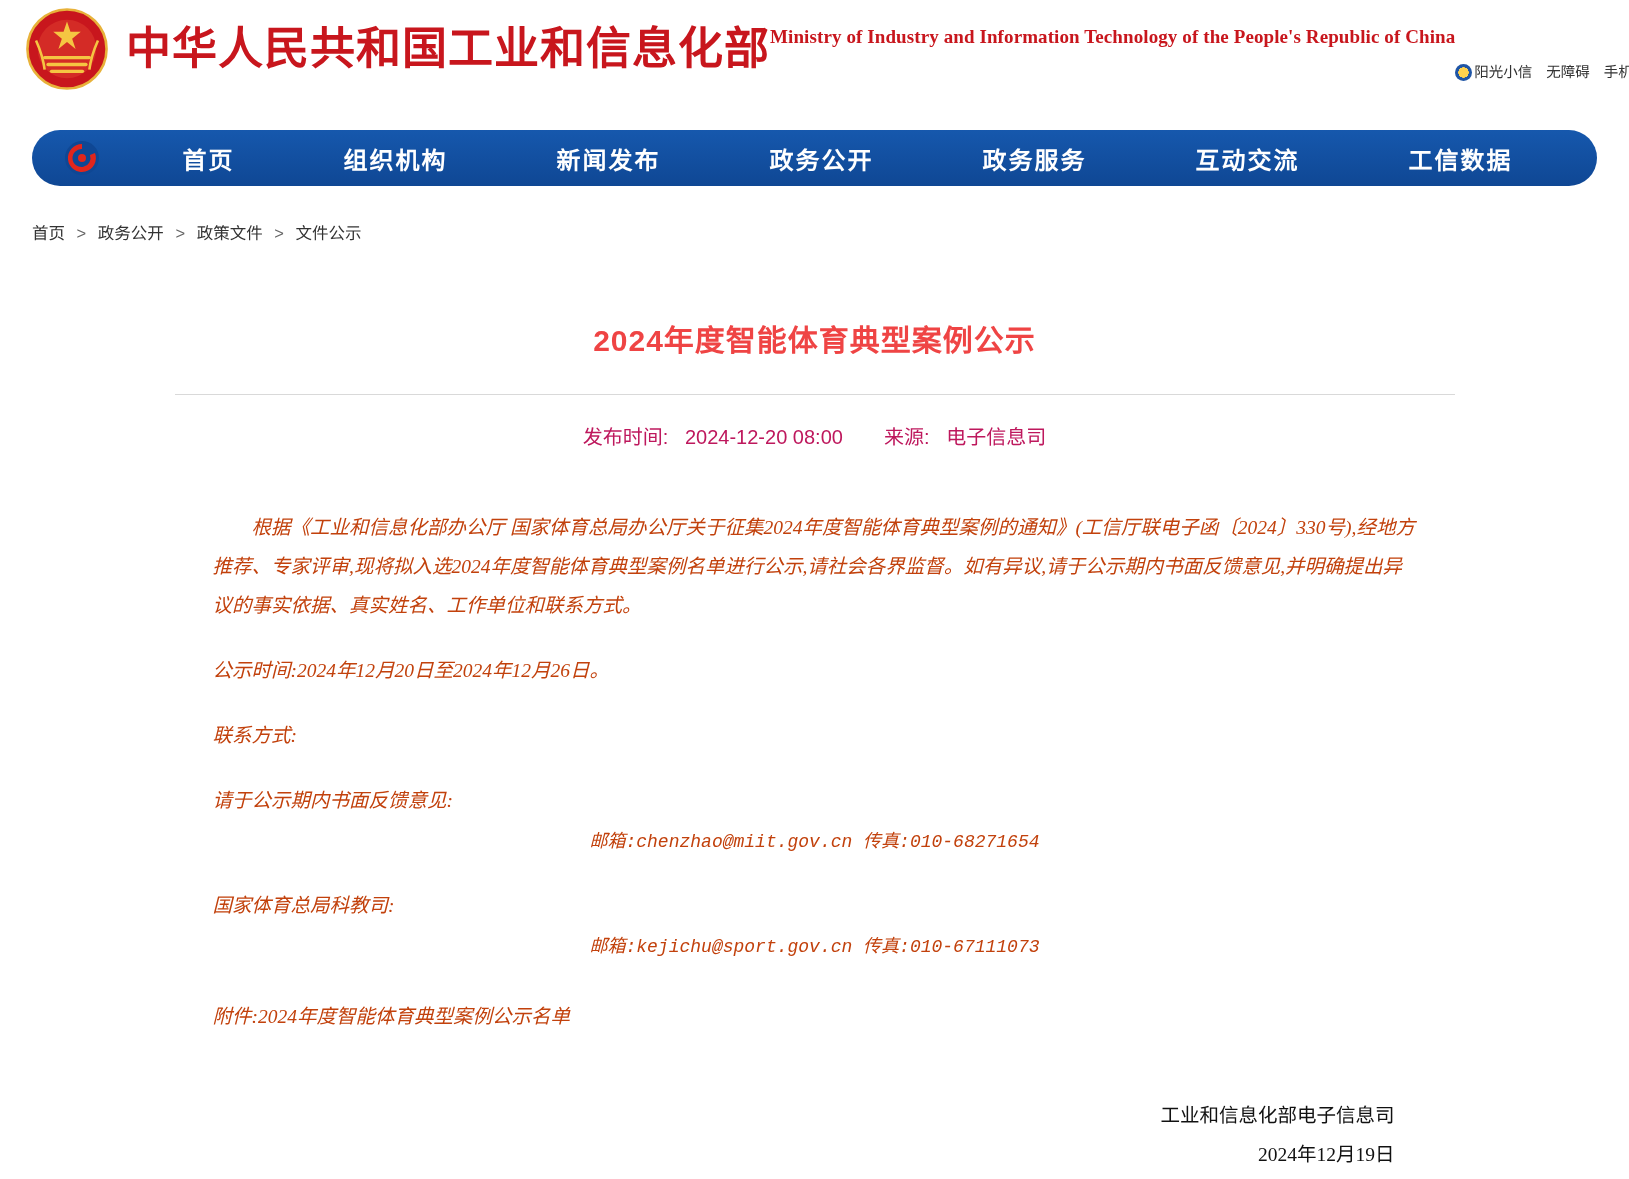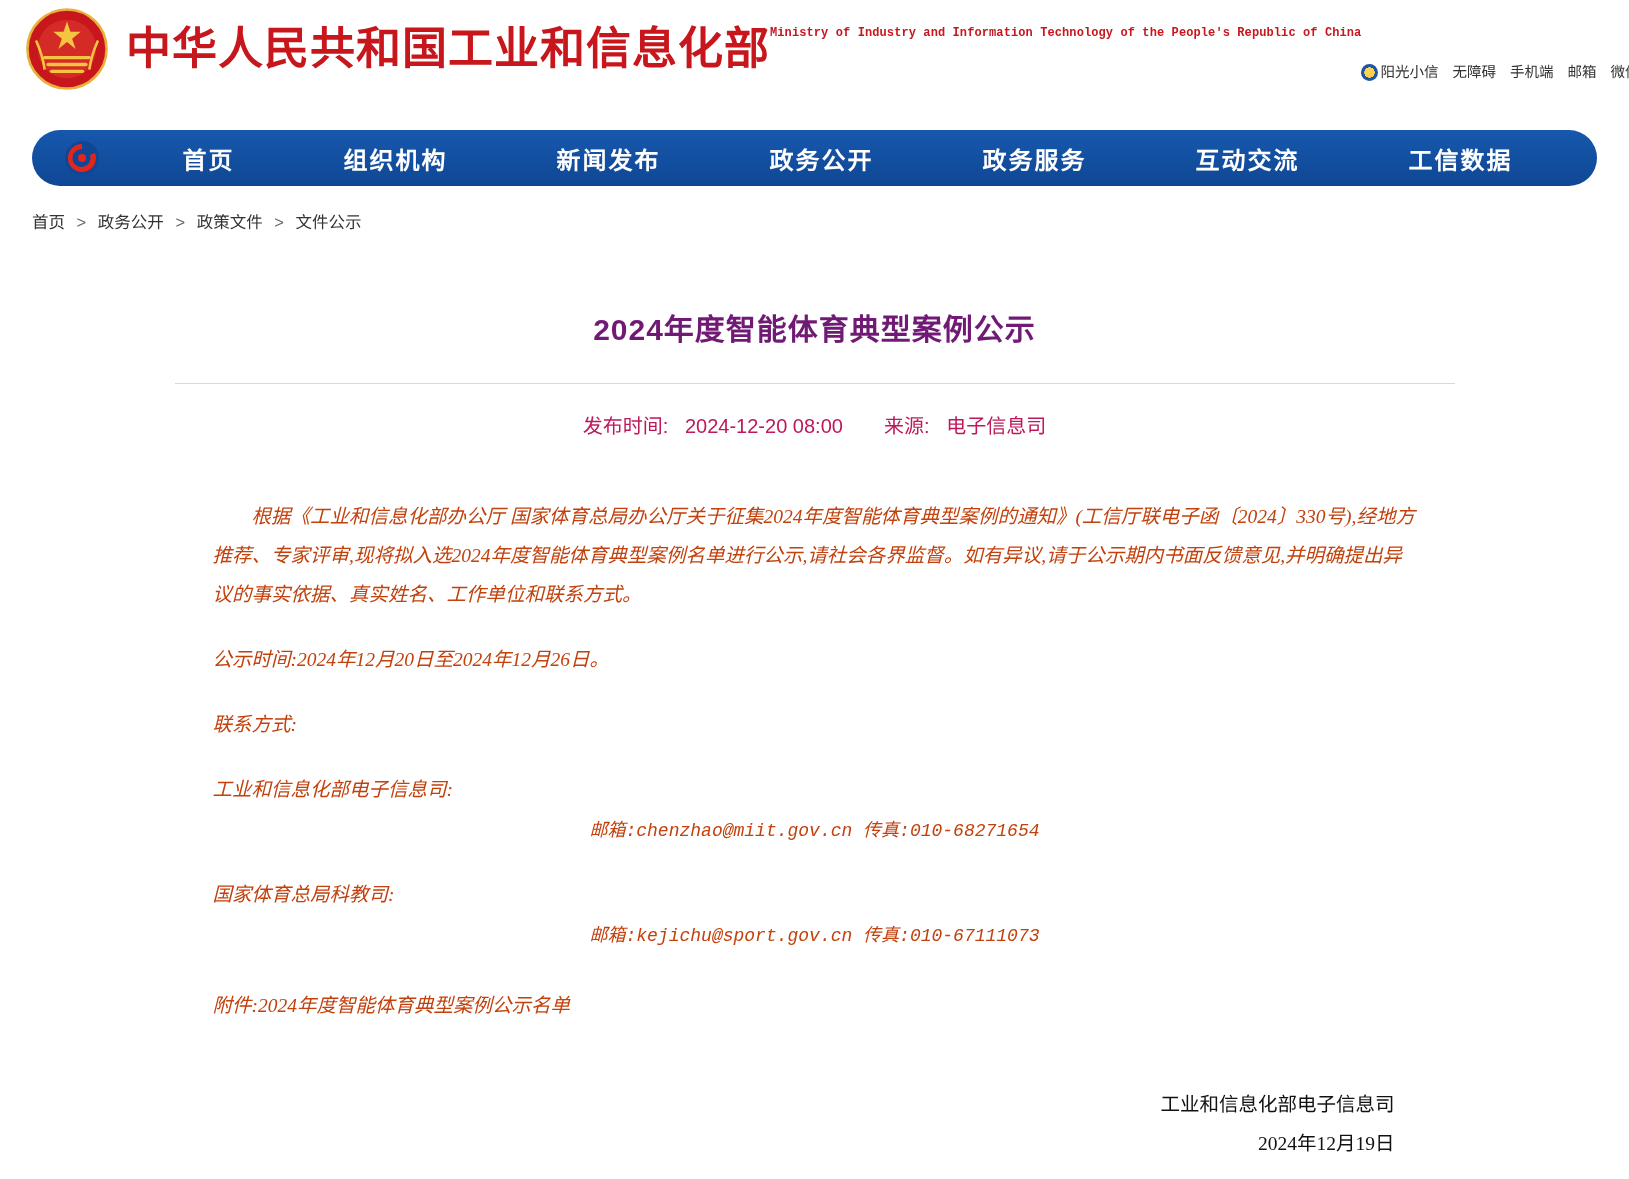--- a/index.html
+++ b/index.html
@@ -49,22 +49,22 @@
   .brand-cn {
     font-family: "Liberation Sans", "DejaVu Sans", sans-serif;
     font-size: 45px;
     font-weight: 700;
     color: #c8161d;
     letter-spacing: 1px;
     line-height: 1.18;
     white-space: nowrap;
   }
   .brand-en {
-    font-family: Liberation Mono, monospace;
-    font-size: 12px;
+    font-family: Liberation Serif, serif;
+    font-size: 19px;
     font-weight: 700;
     color: #c8161d;
     letter-spacing: 0.1px;
     margin-top: 4px;
     white-space: nowrap;
   }
 
   .header-right {
     display: flex;
     flex-direction: row;
@@ -148,38 +148,38 @@
     font-weight: 700;
     letter-spacing: 2px;
     text-decoration: none;
     padding: 0 6px;
     cursor: pointer;
     white-space: nowrap;
   }
 
   
   .breadcrumb {
-    padding: 23px 32px 0 32px;
+    padding: 34px 32px 0 32px;
     font-size: 16.5px;
     color: #333;
   }
   .breadcrumb a { color: #333; text-decoration: none; }
   .breadcrumb .sep { margin: 0 7px; color: #666; }
 
   
   .article {
     width: 1280px;
     margin: 0 auto;
     padding-top: 52px;
   }
   .article-title {
     text-align: center;
     font-size: 30px;
     font-weight: 700;
-    color: #701a75;
+    color: #ef4444;
     letter-spacing: 1px;
   }
   .title-rule {
     border: 0;
     border-top: 1px solid #d9d9d9;
     margin: 34px 0 0 0;
   }
   .meta {
     text-align: center;
     font-size: 20px;
@@ -322,21 +322,21 @@
       <span class="gap"></span>
       <span>来源:</span>
       <span>&nbsp;</span>
       <span>电子信息司</span>
     </div>
 
     <div class="body-text">
       <p class="indent">根据《工业和信息化部办公厅 国家体育总局办公厅关于征集2024年度智能体育典型案例的通知》(工信厅联电子函〔2024〕330号),经地方推荐、专家评审,现将拟入选2024年度智能体育典型案例名单进行公示,请社会各界监督。如有异议,请于公示期内书面反馈意见,并明确提出异议的事实依据、真实姓名、工作单位和联系方式。</p>
       <p>公示时间:2024年12月20日至2024年12月26日。</p>
       <p>联系方式:</p>
-      <p style="margin-bottom:4px">工业和信息化部电子信息司:</p>
+      <p style="margin-bottom:4px">请于公示期内书面反馈意见:</p>
       <p class="mono">邮箱:chenzhao@miit.gov.cn  传真:010-68271654</p>
       <p style="margin-bottom:4px">国家体育总局科教司:</p>
       <p class="mono">邮箱:kejichu@sport.gov.cn  传真:010-67111073</p>
       <div class="spacer-sm"></div>
       <p>附件:2024年度智能体育典型案例公示名单</p>
     </div>
 
     <div class="signature">
       <div>工业和信息化部电子信息司</div>
       <div>2024年12月19日</div>

